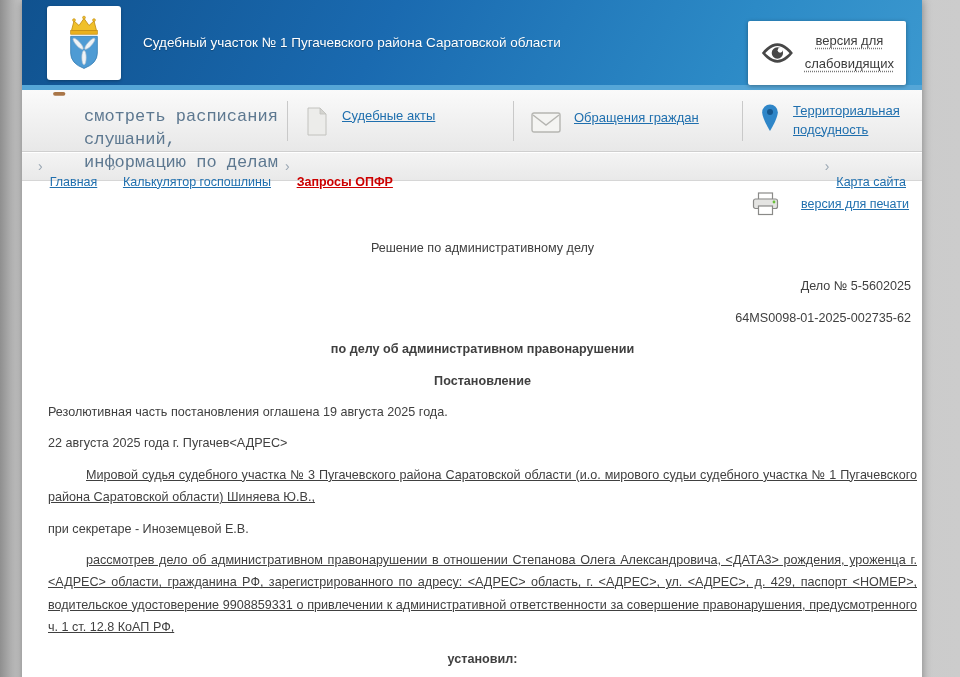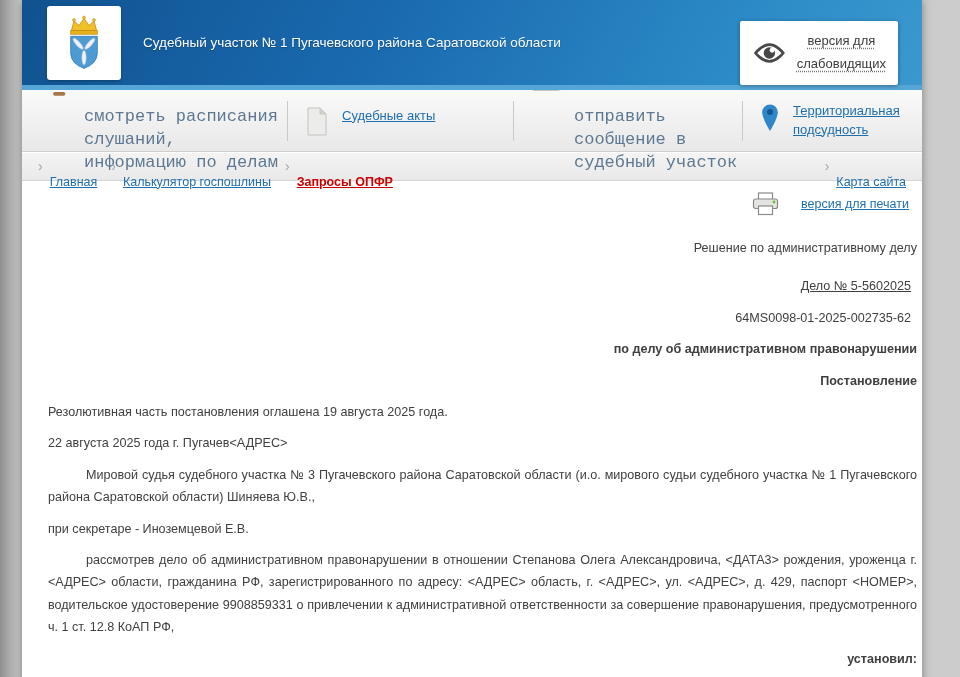--- a/index.html
+++ b/index.html
@@ -25,21 +25,21 @@
     margin-left: 25px; flex: 0 0 auto;
     display: flex; align-items: center; justify-content: center;
     box-shadow: 0 1px 3px rgba(0,0,0,0.3);
   }
   .header-title {
     color: #fff; font-size: 13.5px; font-weight: normal;
     margin-left: 22px; line-height: 2.0; max-width: 430px;
     text-shadow: 0 1px 1px rgba(0,0,0,0.25);
   }
   .access-btn {
-    position: absolute; right: 24px; top: 21px;
+    position: absolute; right: 16px; top: 21px;
     background: #fff; border-radius: 2px; box-shadow: 0 1px 4px rgba(0,0,0,0.35);
     padding: 9px 12px; display: flex; align-items: center; gap: 10px; cursor: pointer;
     width: 158px;
   }
   .access-label {
     font-size: 13px; color: #3b3b3b; text-align: center; line-height: 1.75; flex: 1;
     text-decoration: underline dotted #777; text-underline-offset: 3px;
   }
   
   .navbar {
@@ -62,27 +62,27 @@
   .crumb-sep { color: #9aa7b3; margin: 0 7px 0 14px; font-size: 14px; }
   .crumb-sep:first-child { margin-left: 0; }
   .crumb { color: #1f6fae; text-decoration: underline; cursor: pointer; margin-top: 31px; }
   .crumb.red { color: #cc0000; font-weight: bold; }
   .spacer { margin-left: auto; }
   
   .content { position: relative; padding: 10px 5px 30px 26px; font-size: 12.6px; color: #404040; }
   .print-row { display: flex; justify-content: flex-end; align-items: center; gap: 22px; padding-right: 8px; height: 26px; }
   .print-link { color: #1f6fae; font-size: 12.5px; text-decoration: underline; cursor: pointer; }
   .content p { line-height: 1.78; margin: 9px 0; }
-  .t-center { text-align: right; }
+  .t-center { text-align: center; }
   .t-right { text-align: right; padding-right: 6px; }
   .bold { font-weight: bold; }
-  .indent { text-indent: 38px; }
+  .indent { text-indent: 38px; text-decoration: underline; }
   .justify { text-align: justify; }
   .doc-title { margin-top: 20px !important; }
-  .case-no { margin-top: 16px !important; text-decoration: underline; }
+  .case-no { margin-top: 16px !important; }
 </style>
 </head>
 <body>
 
 <div class="page">
 
   <div class="header">
     <div class="crest-box">
       <svg width="60" height="66" viewBox="0 0 72 72">
         <path d="M21 21 L24 9.5 L30 15 L36 6.5 L42 15 L48 9.5 L51 21 Z" fill="#f0c02a" stroke="#c08a10" stroke-width="1"></path>
@@ -132,21 +132,20 @@
       </div>
     </div>
     <div class="nav-div"></div>
     <div class="nav-item w3">
       <svg class="icn" width="30" height="21" viewBox="0 0 30 21" style="margin-top:4px">
         <rect x="1" y="1" width="28" height="19" rx="2" fill="#f4f4f2" stroke="#b5b5b1" stroke-width="1.4"></rect>
         <path d="M2 3 L15 13 L28 3" fill="none" stroke="#b5b5b1" stroke-width="1.4"></path>
       </svg>
       <div>
         <span class="nav-link">Обращения граждан</span>
-        <div class="nav-sub">отправить сообщение в судебный участок</div>
       </div>
     </div>
     <div class="nav-div"></div>
     <div class="nav-item w4">
       <svg class="icn" width="20" height="29" viewBox="0 0 20 29">
         <path d="M10 28 C10 28 2.2 15.5 2.2 9.3 a7.8 7.8 0 1 1 15.6 0 C17.8 15.5 10 28 10 28 Z" fill="#2f86c8"></path>
         <circle cx="10" cy="9" r="3" fill="#16578e"></circle>
       </svg>
       <div style="max-width:120px">
         <span class="nav-link">Территориальная подсудность</span>

